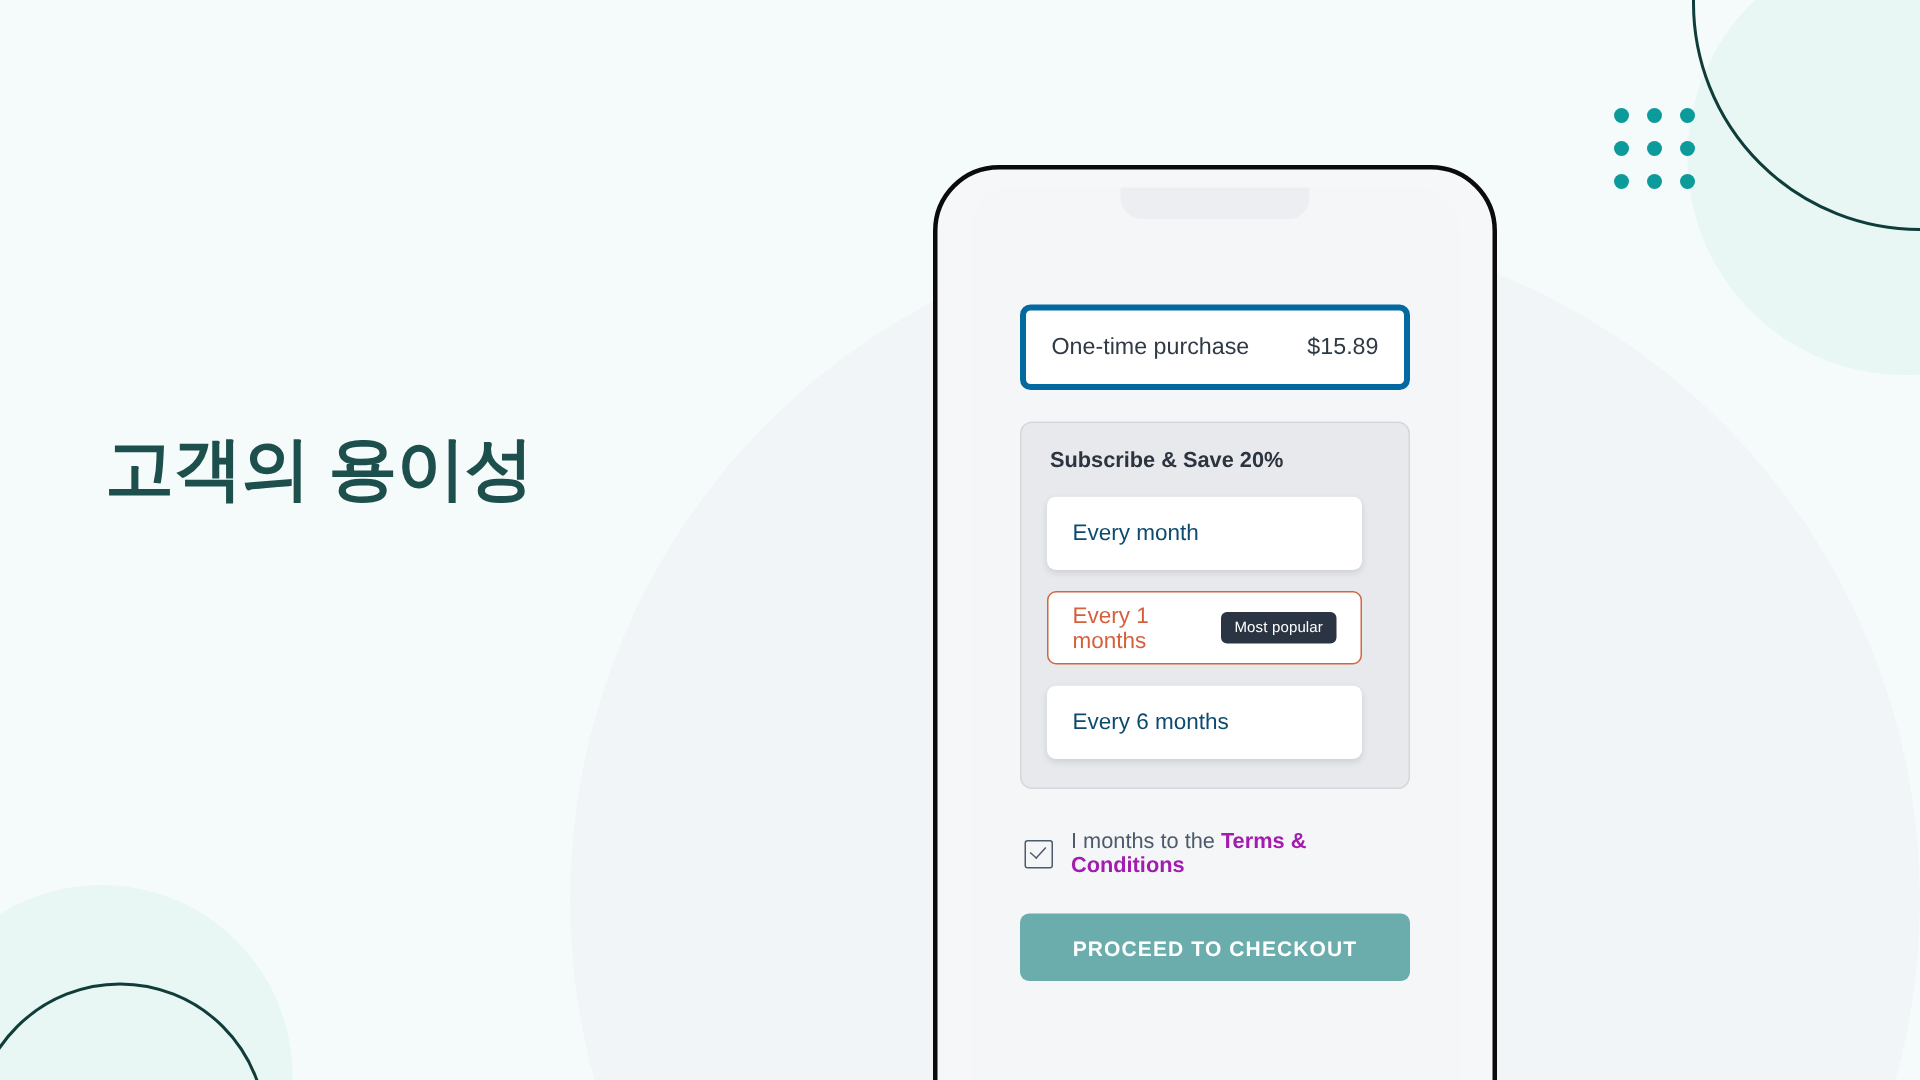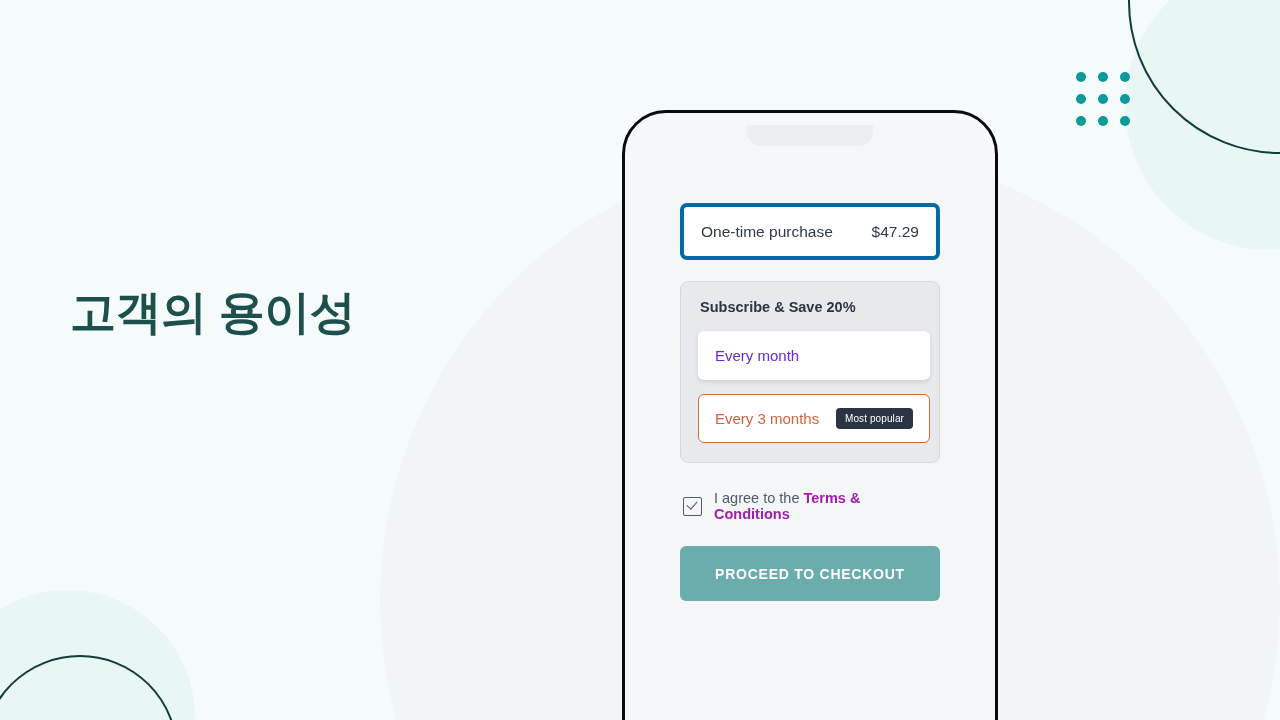--- a/index.html
+++ b/index.html
@@ -172,21 +172,21 @@
     font-size: 15.5px;
     color: #2f3a45;
   }
 
   
   #subscribe-group {
     margin-top: 21px;
     background: #e7e9ec;
     border: 1px solid #d4d8dd;
     border-radius: 8px;
-    padding: 17px 9px 19px 17px;
+    padding: 17px 31px 19px 17px;
     box-sizing: border-box;
   }
   #subscribe-title {
     font-size: 14.5px;
     font-weight: bold;
     color: #2c3440;
     margin: 0 0 16px 2px;
   }
   .plan-option {
     background: #ffffff;
@@ -199,21 +199,21 @@
     padding: 0 16px;
     box-sizing: border-box;
     margin-bottom: 14px;
     box-shadow: 0 2px 4px rgba(30, 40, 55, 0.13);
   }
   .plan-option:last-child {
     margin-bottom: 0;
   }
   .plan-option .plan-label {
     font-size: 15px;
-    color: #6d28d9;
+    color: #0c4a6e;
   }
   .plan-option.selected {
     border: 1.5px solid #d4663f;
     box-shadow: none;
   }
   .plan-option.selected .plan-label {
     color: #d4603c;
   }
   #most-popular-badge {
     background: #2b3442;
@@ -258,21 +258,21 @@
     color: #4d5b6b;
   }
   #terms-link {
     font-weight: bold;
     color: #a21caf;
   }
 
   
   #checkout-button {
     margin-top: 24px;
-    height: 55px;
+    height: 45px;
     background: #6bacac;
     border-radius: 6px;
     color: #ffffff;
     font-size: 14px;
     font-weight: bold;
     letter-spacing: 0.75px;
     display: flex;
     align-items: center;
     justify-content: center;
     border: none;
@@ -308,40 +308,43 @@
   </div>
 
   <div id="phone">
     <div id="phone-screen">
       <div id="phone-notch"></div>
 
       <div id="app-content">
 
         <div id="one-time-card">
           <span id="one-time-label">One-time purchase</span>
-          <span id="one-time-price">$47.29</span>
+          <span id="one-time-price">$15.89</span>
         </div>
 
         <div id="subscribe-group">
           <div id="subscribe-title">Subscribe &amp; Save 20%</div>
 
           <div class="plan-option">
             <span class="plan-label">Every month</span>
           </div>
 
           <div class="plan-option selected">
-            <span class="plan-label">Every 3 months</span>
+            <span class="plan-label">Every 1 months</span>
             <span id="most-popular-badge">Most popular</span>
           </div>
 
+          <div class="plan-option">
+            <span class="plan-label">Every 6 months</span>
+          </div>
         </div>
 
         <div id="terms-row">
           <span id="terms-checkbox"></span>
-          <span id="terms-text"><span>I agree to the </span><span id="terms-link">Terms &amp; Conditions</span></span>
+          <span id="terms-text"><span>I months to the </span><span id="terms-link">Terms &amp; Conditions</span></span>
         </div>
 
         <button id="checkout-button">PROCEED TO CHECKOUT</button>
 
       </div>
     </div>
   </div>
 
 </div>
 

